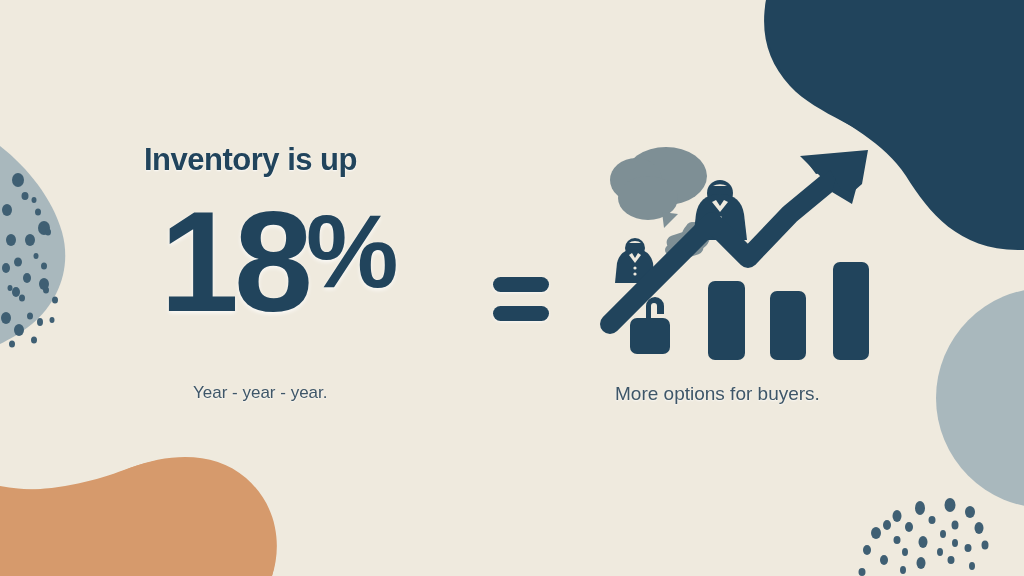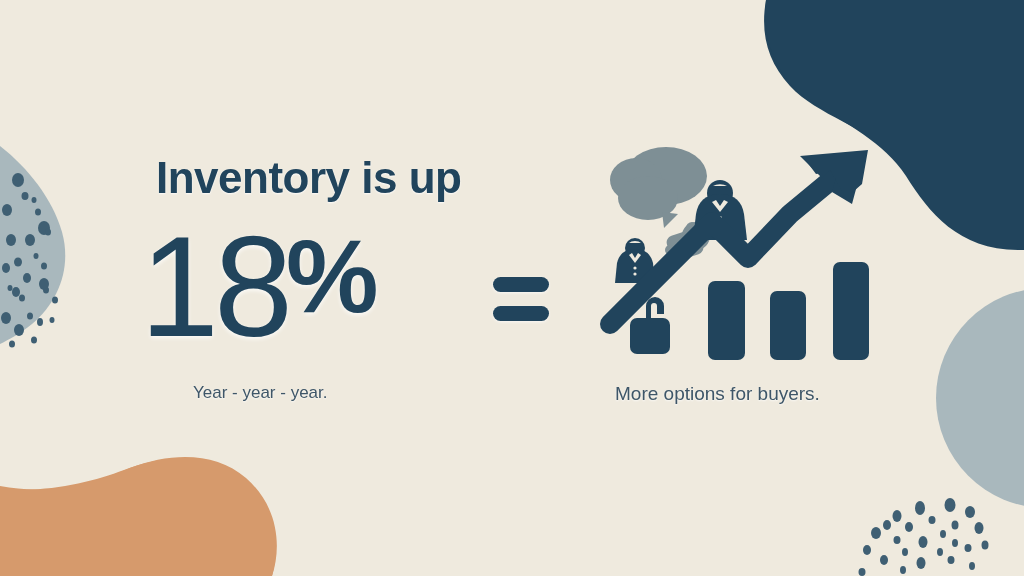--- a/index.html
+++ b/index.html
@@ -26,42 +26,43 @@
   .bg-layer svg { display: block; }
 
   
   .left-col {
     position: absolute;
     left: 140px;
     top: 140px;
     width: 330px;
   }
   .headline {
-    font-size: 44px;
+    font-size: 31px;
     font-weight: bold;
     color: #21445c;
     letter-spacing: -0.5px;
     line-height: 1;
-    margin: 16px;
+    margin: 4px;
     text-shadow: 0 1px 2px rgba(255,255,255,0.85);
     white-space: nowrap;
   }
   .bignum-wrap {
     margin-top: 22px;
     display: flex;
     align-items: flex-start;
     line-height: 1;
   }
   .bignum {
     font-size: 142px;
-    font-weight: normal;
+    font-weight: bold;
     color: #21445c;
     letter-spacing: -5px;
     line-height: 0.92;
     text-shadow: 0 2px 4px rgba(255,255,255,0.8);
+    margin-left: 20px;
   }
   .bigpct {
     font-size: 104px;
     font-weight: bold;
     color: #21445c;
     line-height: 1;
     margin-left: -2px;
     margin-top: 2px;
     text-shadow: 0 2px 4px rgba(255,255,255,0.8);
   }

